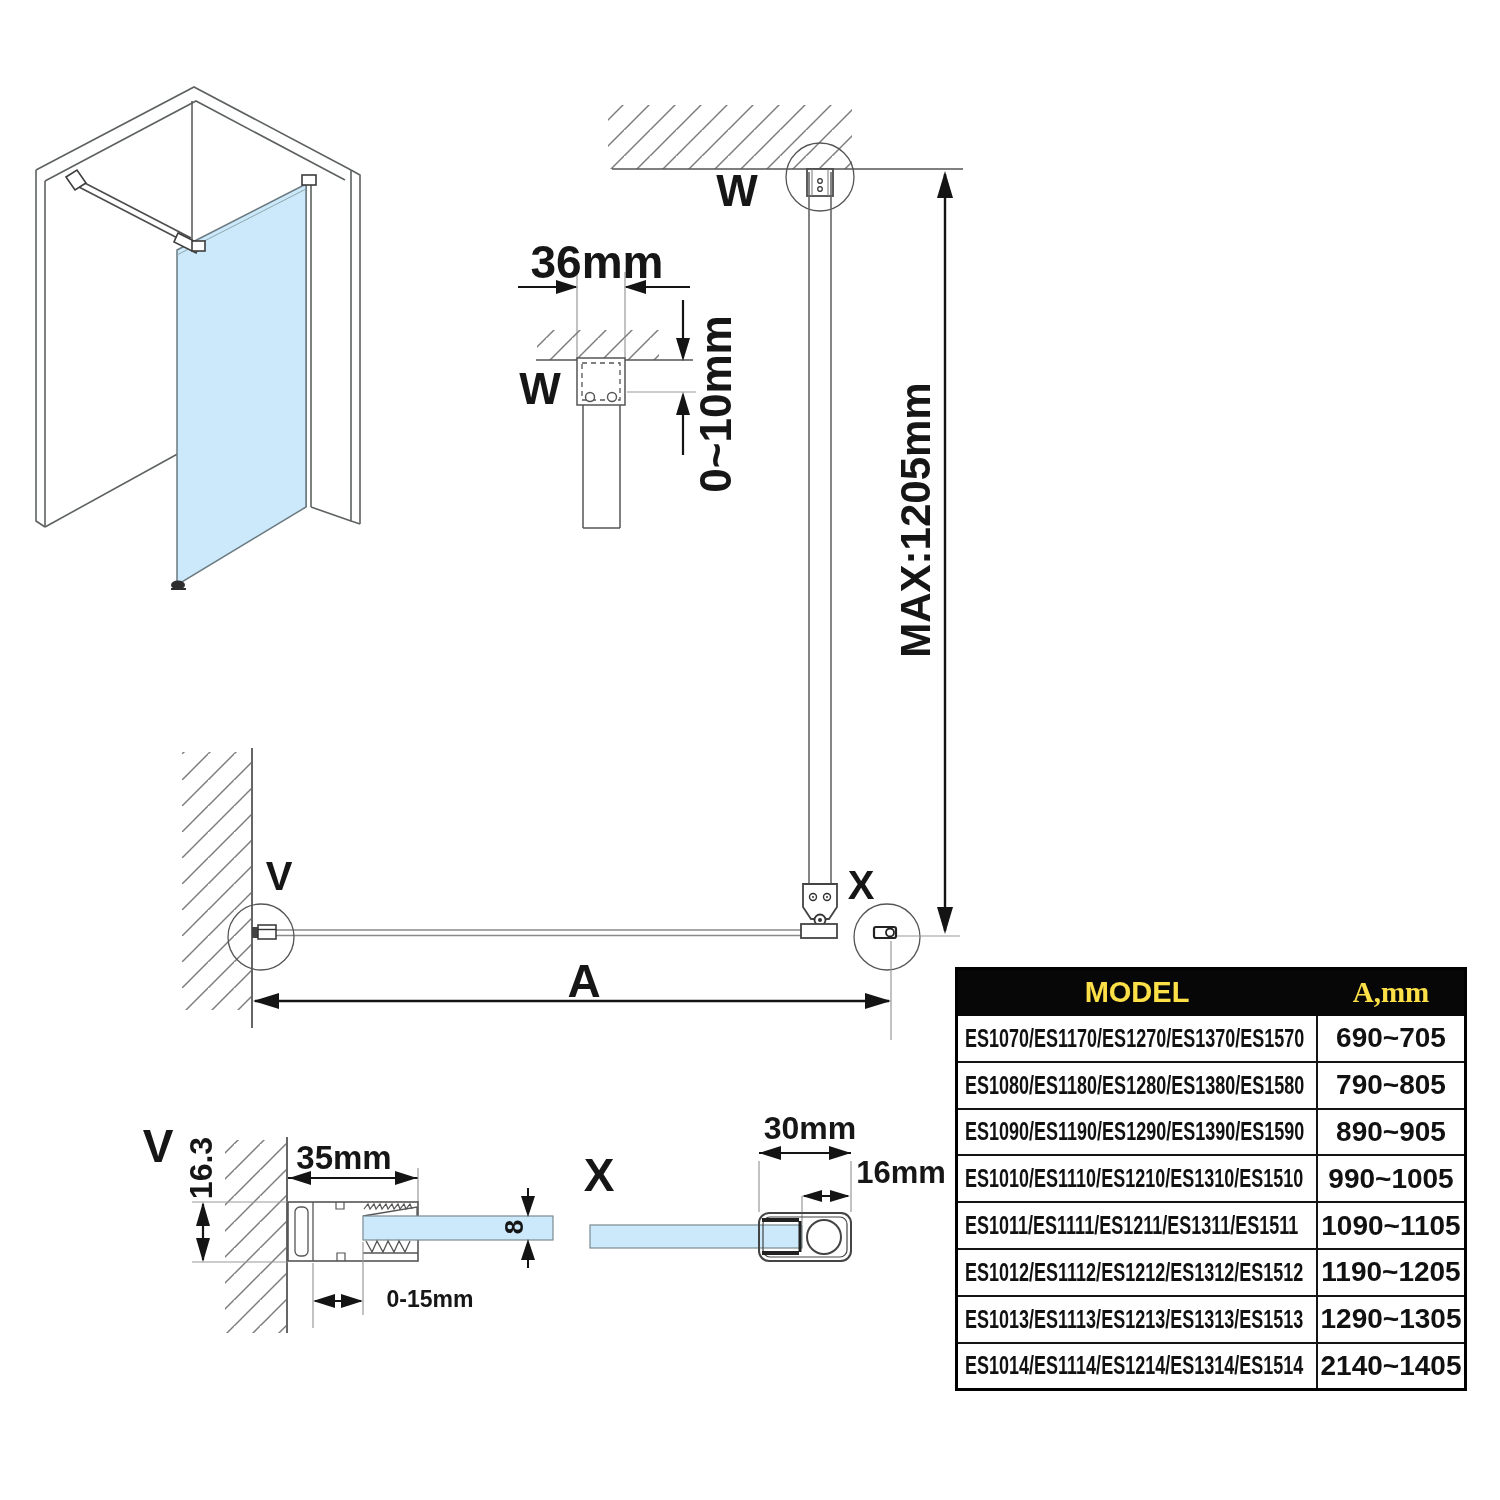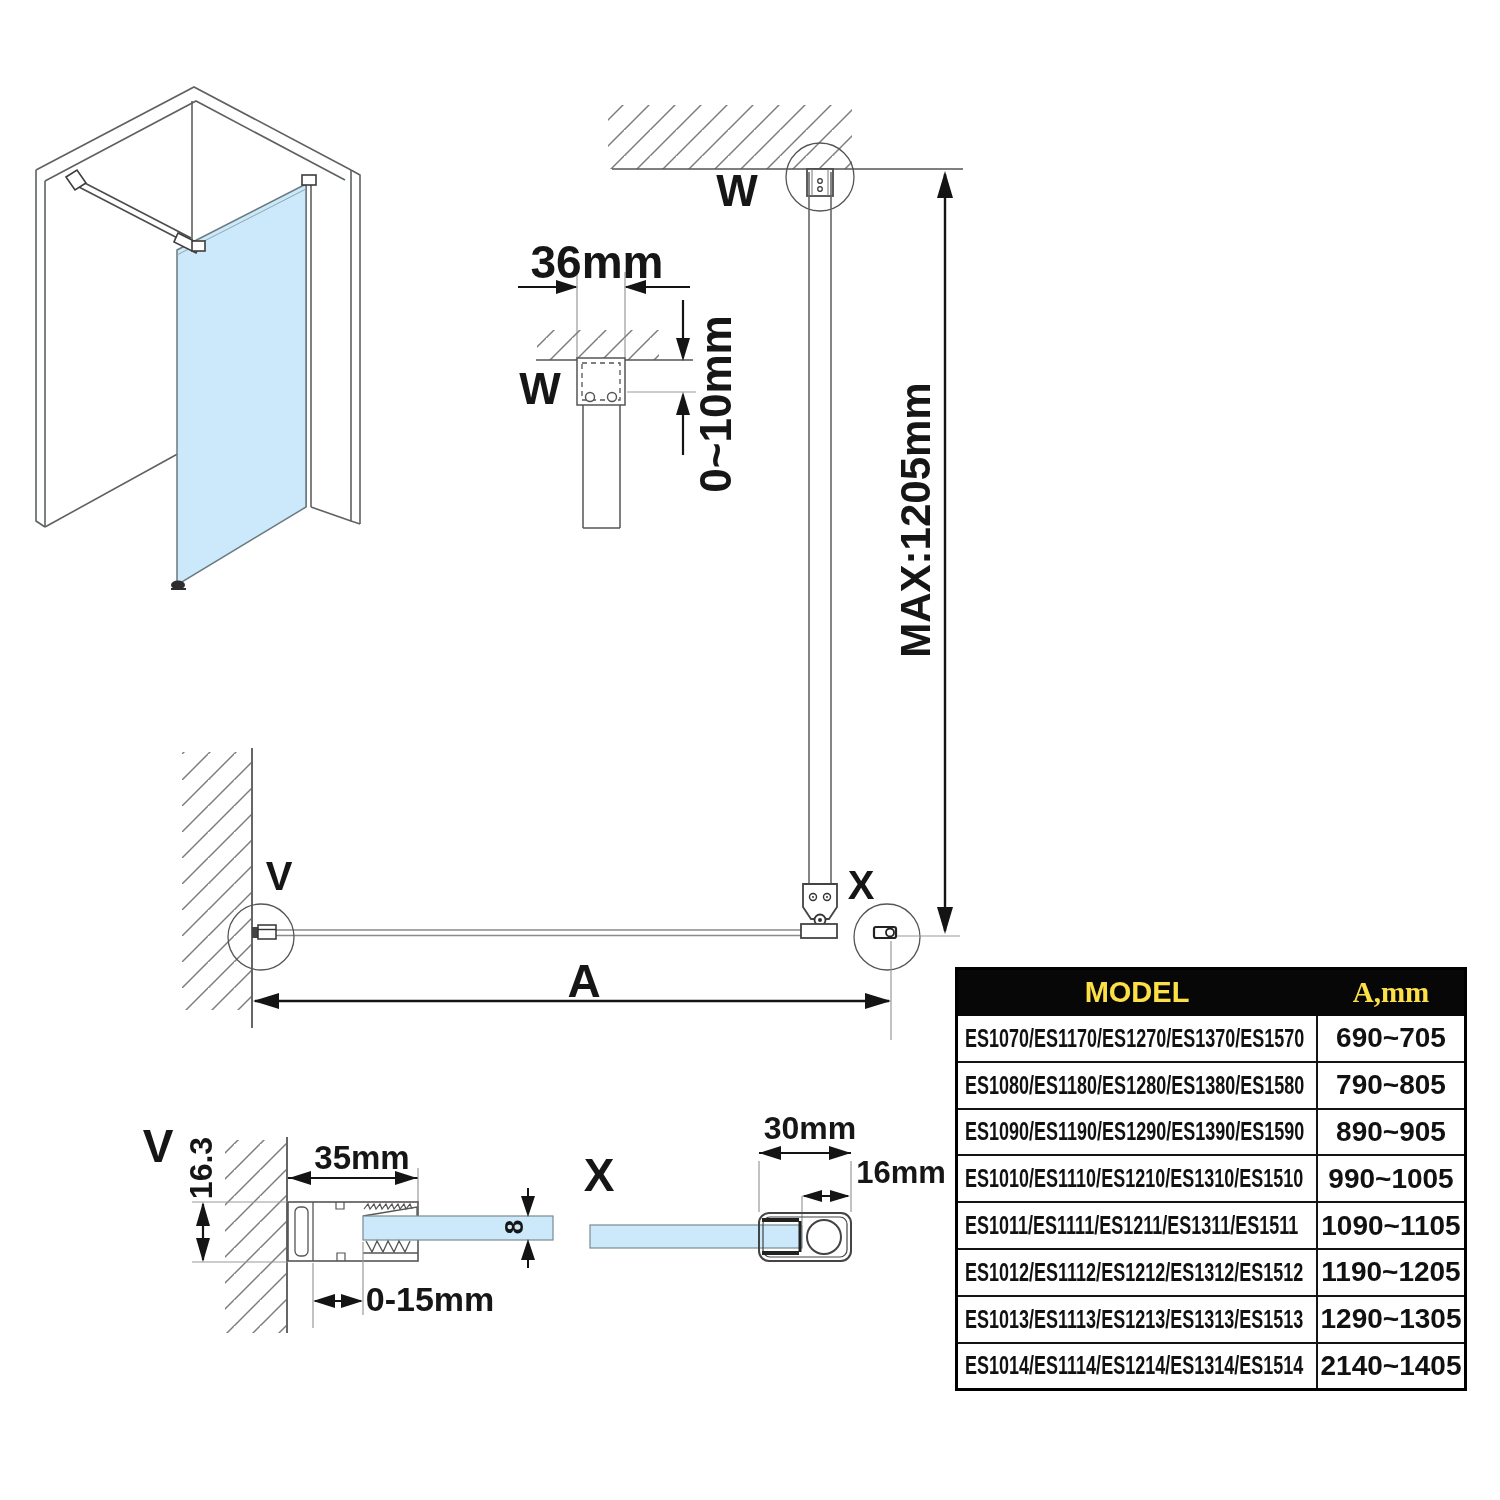--- a/index.html
+++ b/index.html
@@ -208,23 +208,23 @@
 <div class="lbl" style="left:737px;top:191px;font-size:44px;">W</div>
 <div class="lbl" style="left:540px;top:389px;font-size:44px;">W</div>
 <div class="lbl" style="left:597px;top:262px;font-size:46px;">36mm</div>
 <div class="lbl rot" style="left:716px;top:404px;font-size:44px;">0~10mm</div>
 <div class="lbl rot" style="left:916px;top:520px;font-size:42px;">MAX:1205mm</div>
 <div class="lbl" style="left:279px;top:876px;font-size:40px;">V</div>
 <div class="lbl" style="left:861px;top:885px;font-size:40px;">X</div>
 <div class="lbl" style="left:584px;top:981px;font-size:46px;">A</div>
 <div class="lbl" style="left:158px;top:1146px;font-size:46px;">V</div>
 <div class="lbl rot" style="left:201px;top:1168px;font-size:32px;">16.3</div>
-<div class="lbl" style="left:362px;top:1157px;font-size:33px;">35mm</div>
+<div class="lbl" style="left:344px;top:1157px;font-size:33px;">35mm</div>
 <div class="lbl rot" style="left:514px;top:1227px;font-size:26px;">8</div>
-<div class="lbl" style="left:430px;top:1299px;font-size:34px;">0-15mm</div>
+<div class="lbl" style="left:430px;top:1299px;font-size:23px;">0-15mm</div>
 <div class="lbl" style="left:599px;top:1175px;font-size:46px;">X</div>
 <div class="lbl" style="left:810px;top:1128px;font-size:32px;">30mm</div>
 <div class="lbl" style="left:901px;top:1172px;font-size:31px;">16mm</div>
 
 <div class="spec-table">
   <table>
     <thead>
       <tr>
         <th class="c1">MODEL</th>
         <th class="c2">A,mm</th>

